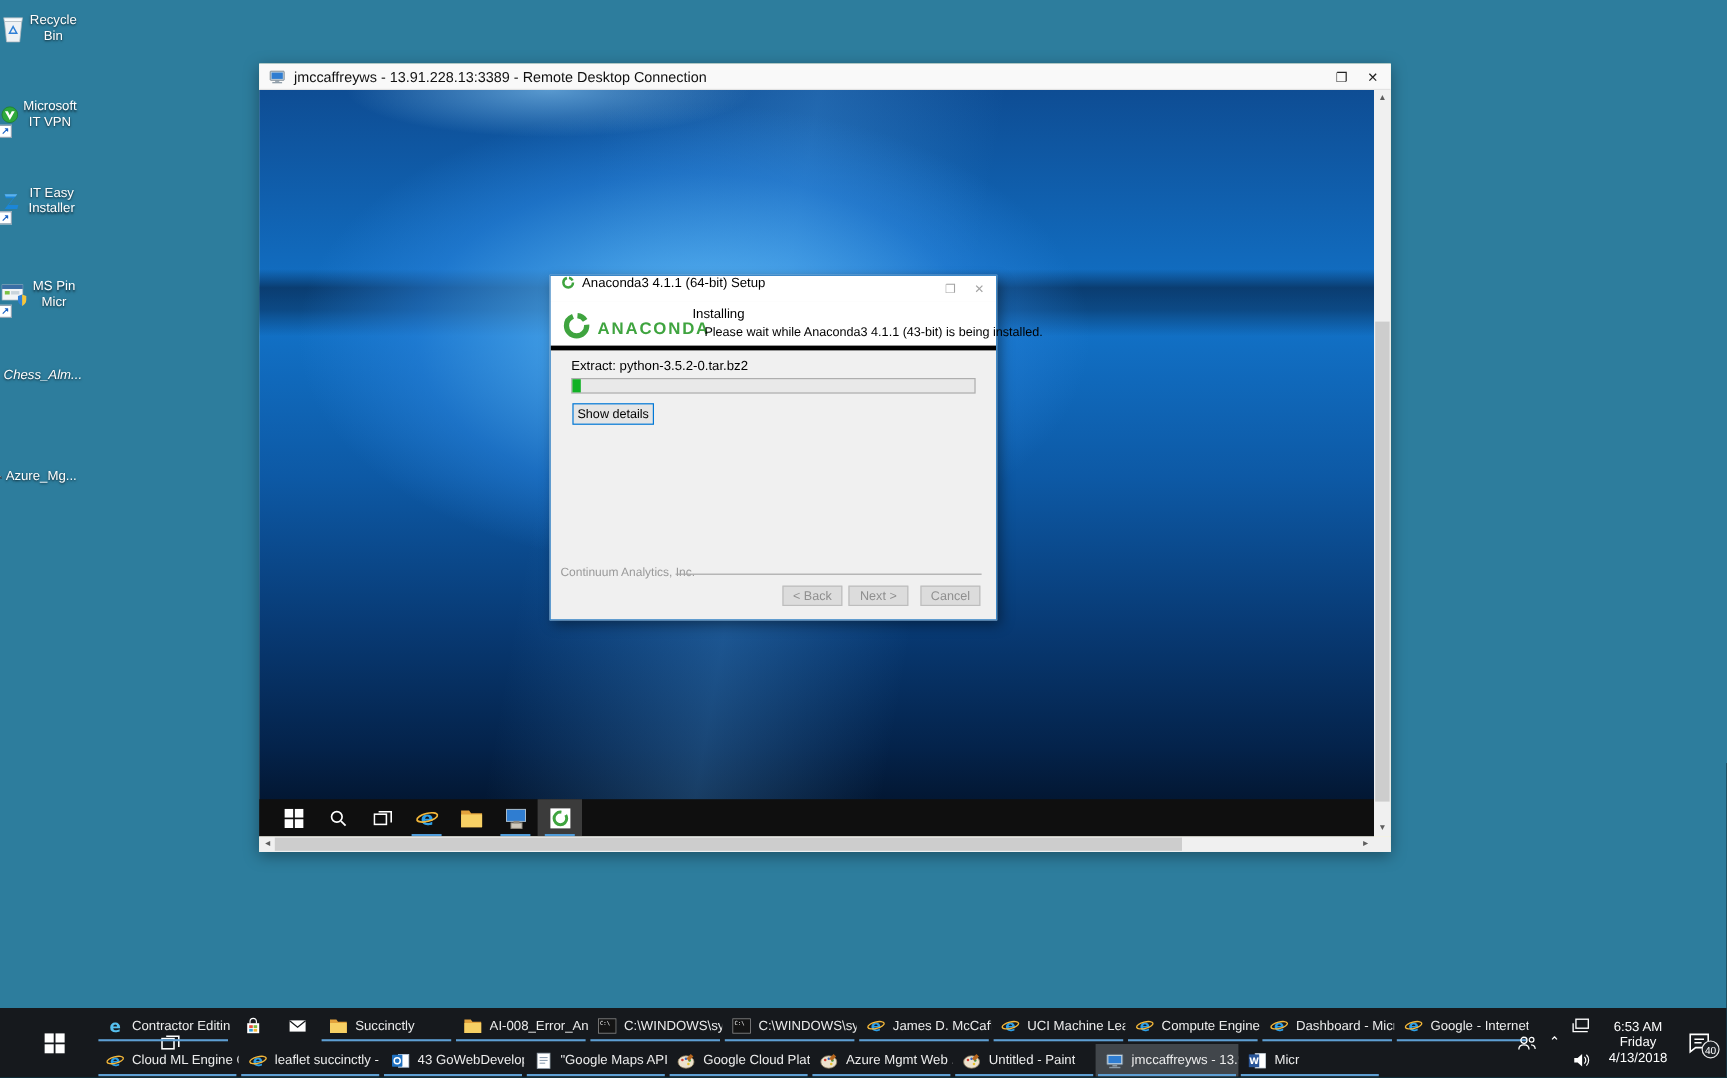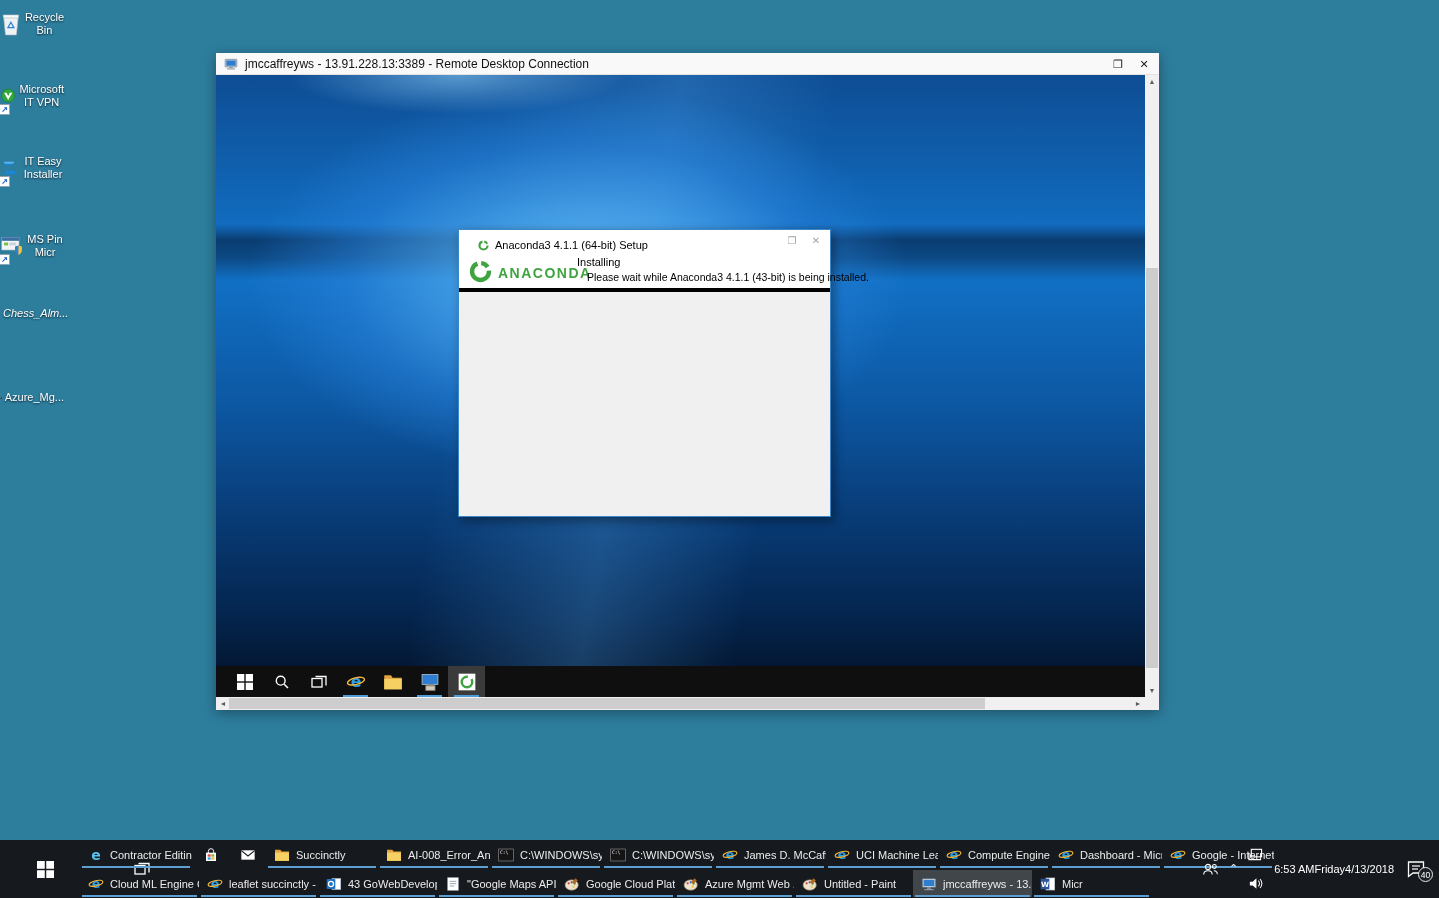--- a/index.html
+++ b/index.html
@@ -47,21 +47,21 @@
   .v-thumb{position:absolute;left:1px;right:1px;top:193px;height:400px;background:#cdcdcd}
   .h-scroll{position:absolute;left:0;bottom:0;right:14px;height:13px;background:#f0f0f0}
   .h-thumb{position:absolute;top:1px;bottom:1px;left:13px;width:756px;background:#cdcdcd}
   .corner{position:absolute;right:0;bottom:0;width:14px;height:13px;background:#f0f0f0}
   .sarrow{position:absolute;color:#5e5e5e;font-size:7px;width:14px;height:13px;display:flex;align-items:center;justify-content:center}
   .sa-up{top:0;right:0}.sa-dn{bottom:13px;right:0}
   .sa-lf{left:0;bottom:0}.sa-rt{right:14px;bottom:0}
 
   
   .dialog{position:absolute;left:242px;top:154px;width:373px;height:288px;background:#f0f0f0;border:1px solid #3c87c7;box-shadow:3px 4px 10px rgba(0,0,0,.4);font-size:11px}
-  .dlg-titlebar{height:21px;background:#fff;display:flex;align-items:flex-end;padding-left:19px;position:relative}
+  .dlg-titlebar{height:21px;background:#fff;display:flex;align-items:flex-start;padding-left:9px;position:relative}
   .dlg-ring{width:11px;height:11px;margin-right:6px}
   .dlg-title{font-size:11px;color:#000}
   .dlg-ctl{position:absolute;top:0;height:21px;width:28px;color:#a3a3a3;display:flex;align-items:center;justify-content:center;font-size:10px}
   .dlg-max{right:24px}.dlg-close{right:0}
   .dlg-header{height:41px;background:#fff;border-bottom:4px solid #000000;position:relative}
   .brand-ring{position:absolute;left:10px;top:9px;width:23px;height:23px}
   .brand-text{position:absolute;left:39px;top:14px;font-size:14px;font-weight:bold;color:#3fa43f;letter-spacing:1.5px}
   .dlg-heading{position:absolute;left:118px;top:5px;font-weight:normal;font-size:11px;color:#000}
   .dlg-sub{position:absolute;left:128px;top:20px;font-size:10.5px;color:#000;white-space:nowrap}
   .dlg-body{position:relative;height:224px}
@@ -92,21 +92,21 @@
   .tlabel{font-size:11px;color:#ececec;white-space:nowrap;overflow:hidden}
   .titem.open::after{content:"";position:absolute;left:2px;right:2px;bottom:0;height:2px;background:#5e9fd3}
   .titem.active{background:#41464b}
 
   
   #tray{position:absolute;right:3px;top:0;height:58px;display:flex;align-items:center}
   .tray-icn{width:17px;height:17px;margin:0 5px}
   .chev{color:#fff;font-size:11px;margin:0 5px;transform:translateY(-1px)}
   .net-col{display:flex;flex-direction:column;justify-content:space-between;height:44px;margin:0 5px}
   .net-col .icn{width:15px;height:15px}
-  #clock{display:flex;flex-direction:row;align-items:center;justify-content:center;color:#fff;font-size:11px;line-height:13px;margin:0 6px;min-width:58px;text-align:center}
+  #clock{display:flex;flex-direction:column;align-items:center;justify-content:center;color:#fff;font-size:11px;line-height:13px;margin:0 6px;min-width:58px;text-align:center}
   .ac-wrap{position:relative;width:20px;height:20px;margin:0 10px 0 6px}
   .ac-wrap .icn{width:20px;height:20px}
   .badge{position:absolute;right:-7px;bottom:-3px;background:#1d2126;border:1px solid #e8e8e8;border-radius:50%;width:15px;height:15px;font-size:8.5px;color:#fff;display:flex;align-items:center;justify-content:center}
 </style>
 </head>
 <body>
 
 <div id="stage">
 
   <div id="desktop-icons">
@@ -199,20 +199,34 @@
           </div>
           <div class="dlg-header">
             <span class="icn brand-ring">
                 <svg viewBox="0 0 24 24">
                   <circle cx="12" cy="12" r="8.8" fill="none" stroke="#3fa43f" stroke-width="4.6" stroke-dasharray="38 4 8 4"></circle>
                 </svg>
               </span>
             <span class="brand-text">ANACONDA</span>
             <span class="dlg-heading">Installing</span>
             <span class="dlg-sub">Please wait while Anaconda3 4.1.1 (43-bit) is being installed.</span>
+          </div>
+          <div class="dlg-body">
+            <div class="extract">Extract: python-3.5.2-0.tar.bz2</div>
+            <div class="progress">
+              <div class="progress-fill" style="width: 2%;"></div>
+            </div>
+            <div class="details-btn">Show details</div>
+            <div class="footer-brand">Continuum Analytics, Inc.</div>
+            <div class="footer-line"></div>
+            <div class="dlg-buttons">
+              <div class="dlg-btn">&lt; Back</div>
+              <div class="dlg-btn">Next &gt;</div>
+              <div class="dlg-btn cancel">Cancel</div>
+            </div>
           </div>
         </div>
 
         <div class="remote-taskbar" id="remote-taskbar">
             <div class="rt-item small">
               <span class="icn">
                 <svg viewBox="0 0 16 16">
                   <rect x="0" y="0" width="7.3" height="7.3" fill="#fff"></rect>
                   <rect x="8.7" y="0" width="7.3" height="7.3" fill="#fff"></rect>
                   <rect x="0" y="8.7" width="7.3" height="7.3" fill="#fff"></rect>

